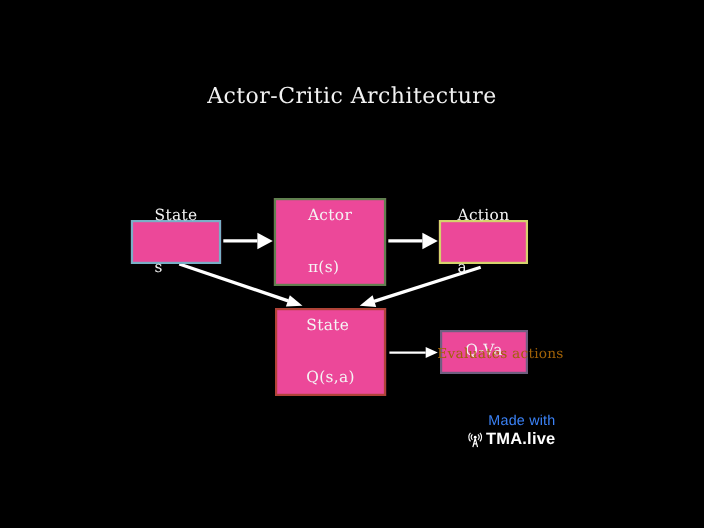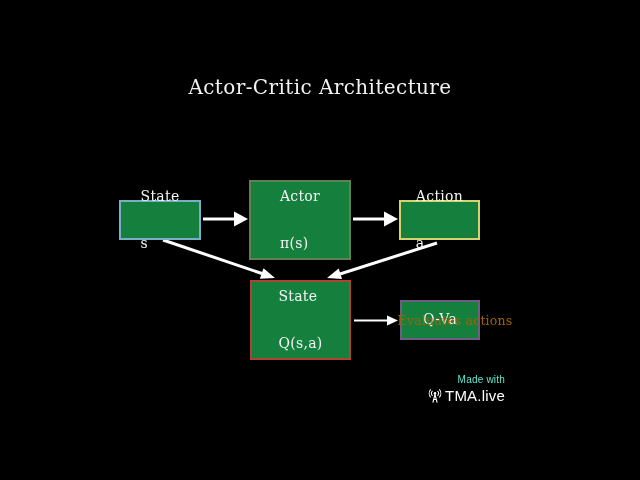--- a/index.html
+++ b/index.html
@@ -28,21 +28,21 @@
   }
   .arrows line { stroke: #ffffff; }
   .arrows polygon { fill: #ffffff; }
   .node {
     position: absolute;
     border: 2px solid #a16207;
     box-sizing: border-box;
     display: flex;
     align-items: center;
     justify-content: center;
-    background: #15803d;
+    background: #ec4899;
   }
   .node-label {
     color: #f5f5f5;
     font-size: 14px;
     line-height: 1.12;
     letter-spacing: 0.3px;
     text-align: left;
     white-space: pre;
   }
   .node-state  { left: 119px; top: 200px; width: 82px;  height: 40px; }
@@ -63,35 +63,35 @@
   .watermark {
     position: absolute;
     right: 7px; top: 374px;
     display: flex;
     flex-direction: column;
     align-items: flex-end;
     font-family: "Liberation Sans", "DejaVu Sans", sans-serif;
     cursor: pointer;
   }
   .made-with {
-    color: #5eead4;
-    font-size: 10px;
+    color: #3b82f6;
+    font-size: 13px;
     letter-spacing: 0.2px;
   }
   .brand-row {
     display: flex;
     align-items: center;
     gap: 3px;
     margin-top: 2px;
   }
   .brand-icon { display: inline-flex; }
   .brand-name {
     color: #ffffff;
     font-size: 15px;
-    font-weight: normal;
+    font-weight: bold;
     letter-spacing: 0.2px;
   }
 </style>
 </head>
 <body>
 
 <div class="stage">
 
   <h1 class="title">Actor-Critic Architecture</h1>
 

